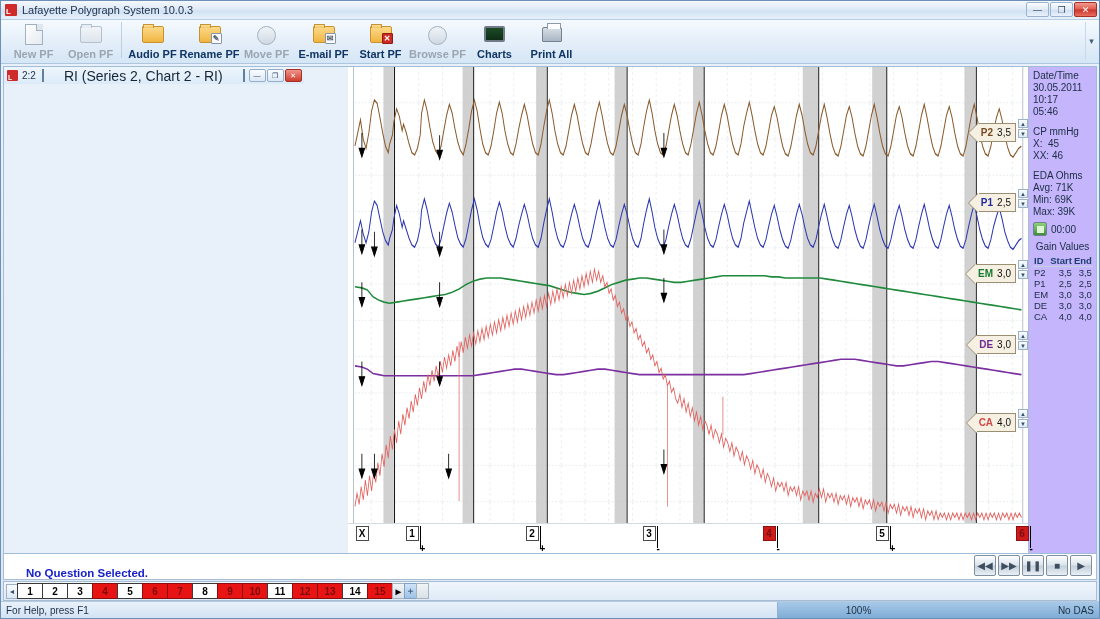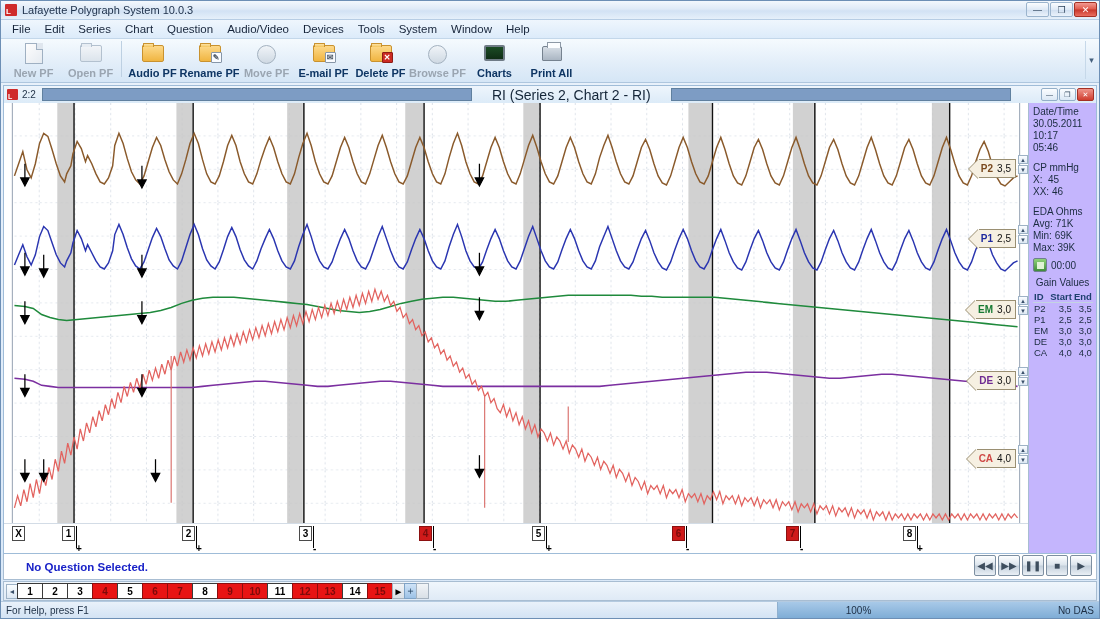--- a/index.html
+++ b/index.html
@@ -108,22 +108,23 @@
              border: 1px solid #76828f; border-radius: 2px 2px 1px 1px; position: relative; }
   .ic-print:before { content:''; position:absolute; left:4px; top:-5px; width:12px; height:5px; background:#fbfdff; border:1px solid #8d99a6; border-bottom:none;}
   .ic-circle { width: 19px; height: 19px; margin: 2px auto 0; border-radius: 50%;
              background: linear-gradient(180deg,#f0f4f8,#cfd9e3); border: 1px solid #a3b1bf; }
 
   
   .mdi {
     flex: 1 1 auto; margin: 2px 2px 0 2px;
     background: #e8f0fa;
     border: 1px solid #9fbcd8;
-    display: flex; flex-direction: column;
+    display: flex; flex-direction: row;
     overflow: hidden;
+    gap: 44px;
   }
   .mdi-title {
     height: 17px; flex: 0 0 17px; display: flex; align-items: center;
     background: linear-gradient(180deg,#eef5fc 0%,#dcebf8 100%);
     padding-left: 3px; position: relative;
   }
   .mdi-logo { width: 11px; height: 11px; background:#cf2b2b; color:#fff; font-size:7px; font-weight:bold;
     display:flex; align-items:flex-end; line-height:7px; padding-left:1px; margin-right:4px; border-radius:1px;}
   .mdi-ver { font-size: 10px; color: #1d2f45; margin-right: 6px; }
   .mdi-bar {
@@ -212,21 +213,21 @@
     font-size: 9.5px; color: #1e3f6e; font-weight: bold; text-align: left; padding: 0 1px;
     border-bottom: 1px solid #c3d3e2;
   }
   .gain-table td { font-size: 9.5px; padding: 0 1px; color: #1b2c40; }
   .gain-table td.num { text-align: right; }
 
   
   .qstrip {
     flex: 0 0 26px; height: 26px; margin: 0 2px;
     background: #fff; border: 1px solid #a8bdd2; border-top: none;
-    display: flex; align-items: center; padding-left: 22px; position: relative;
+    display: flex; align-items: flex-end; padding-left: 22px; position: relative;
   }
   .qstrip-text { font-size: 11.5px; font-weight: bold; color: #1922c8; }
   .playbar { position: absolute; right: 4px; top: 1px; display: flex; gap: 2px; }
   .pb-btn {
     width: 22px; height: 21px; border: 1px solid #7d8fa1; border-radius: 2px;
     background: linear-gradient(180deg,#fdfeff 0%,#dbe4ec 48%,#c3cfdb 52%,#e9eff5 100%);
     display: flex; align-items: center; justify-content: center;
     color: #3e4e5e; font-size: 10px;
   }
 
@@ -282,33 +283,20 @@
   <div class="titlebar">
     <div class="app-logo">L</div>
     <div class="title-text">Lafayette Polygraph System 10.0.3</div>
     <div class="win-btns">
       <div class="win-btn">—</div>
       <div class="win-btn">❐</div>
       <div class="win-btn close">✕</div>
     </div>
   </div>
 
-  <div class="menubar">
-    <div class="menu-item">File</div>
-    <div class="menu-item">Edit</div>
-    <div class="menu-item">Series</div>
-    <div class="menu-item">Chart</div>
-    <div class="menu-item">Question</div>
-    <div class="menu-item">Audio/Video</div>
-    <div class="menu-item">Devices</div>
-    <div class="menu-item">Tools</div>
-    <div class="menu-item">System</div>
-    <div class="menu-item">Window</div>
-    <div class="menu-item">Help</div>
-  </div>
 
   <div class="toolbar">
     <div class="tb-btn disabled">
       <div class="tb-icon">
           <div class="ic-doc"></div>
         </div>
       <div class="lbl">New PF</div>
     </div>
     <div class="tb-btn disabled">
       <div class="tb-icon">
@@ -344,21 +332,21 @@
           </div>
         </div>
       <div class="lbl">E-mail PF</div>
     </div>
     <div class="tb-btn">
       <div class="tb-icon">
           <div class="ic-fold">
             <span class="badge red">✕</span>
           </div>
         </div>
-      <div class="lbl">Delete PF</div>
+      <div class="lbl">Start PF</div>
     </div>
     <div class="tb-btn disabled">
       <div class="tb-icon">
           <div class="ic-circle"></div>
         </div>
       <div class="lbl">Browse PF</div>
     </div>
     <div class="tb-btn">
       <div class="tb-icon">
           <div class="ic-monitor"></div>

